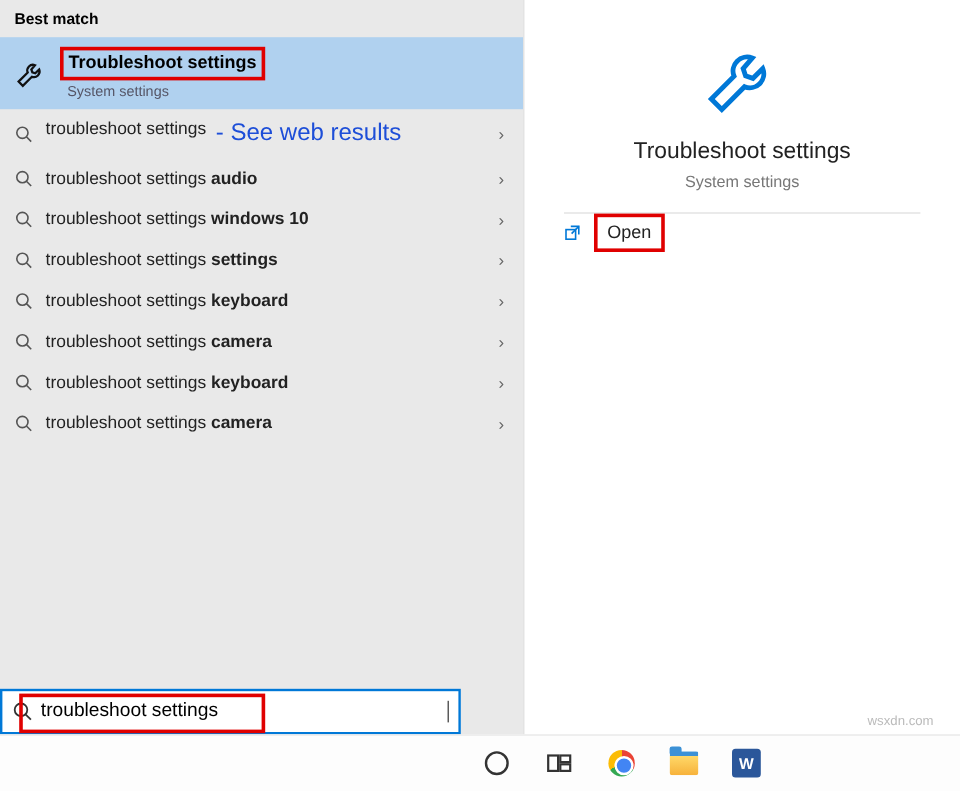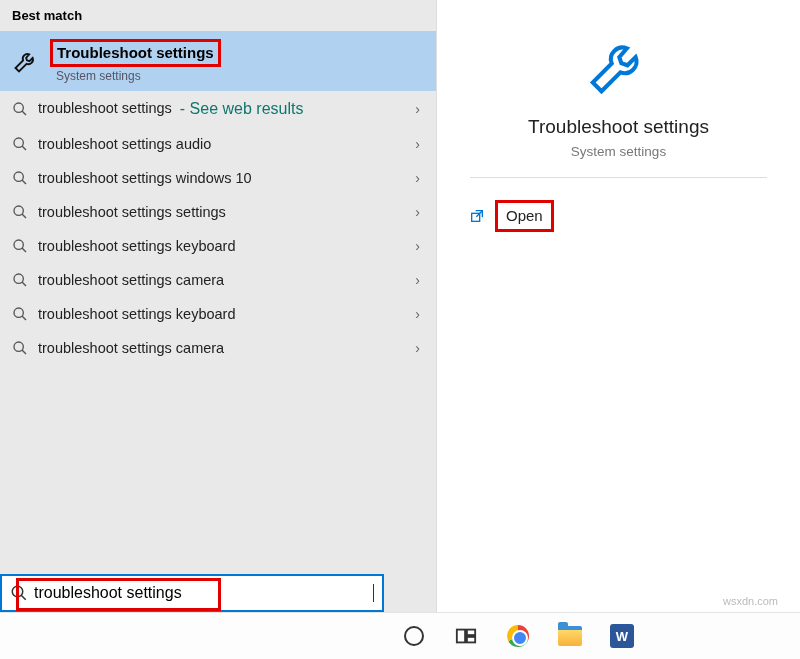--- a/index.html
+++ b/index.html
@@ -11,29 +11,29 @@
     .best-match-row { background: #b0d1ef; display: flex; align-items: center; padding: 8px 12px; gap: 10px; }
     .best-match-row .wrench { width: 28px; height: 28px; flex: none; }
     .bm-text { display: flex; flex-direction: column; }
     .bm-title { font-weight: 600; font-size: 15px; }
     .bm-sub { font-size: 12px; color: #556; margin-top: 2px; margin-left: 6px; }
     .highlight-red { border: 3px solid #e00000; padding: 2px 4px; display: inline-block; }
     .web-list { display: flex; flex-direction: column; }
     .web-item { display: flex; align-items: center; padding: 9px 12px; gap: 10px; cursor: pointer; }
     .mag { width: 16px; height: 16px; flex: none; }
     .web-text { flex: 1; font-size: 14.5px; color: #222; display: flex; gap: 4px; white-space: nowrap; overflow: hidden; }
-    .web-text .bold { font-weight: 400; text-align: center; }
-    .web-hint { color: #0f766e; font-size: 16px; margin-left: 4px; }
+    .web-text .bold { font-weight: 700; text-align: center; }
+    .web-hint { color: #1d4ed8; font-size: 20px; margin-left: 4px; }
     .chev { color: #666; font-size: 14px; margin-left: auto; padding: 0 4px; }
     .preview-top { display: flex; flex-direction: column; align-items: center; margin-top: 30px; }
     .big-wrench { width: 70px; height: 70px; color: #0078d7; }
     .preview-title { font-size: 19px; margin-top: 16px; color: #222; }
     .preview-sub { font-size: 13.5px; color: #777; margin-top: 6px; }
     .preview-divider { width: 82%; border: none; border-top: 1px solid #ddd; margin-top: 18px; }
-    .open-row { display: flex; align-items: center; gap: 10px; margin-top: 22px; align-self: flex-start; margin-left: 32px; }
+    .open-row { display: flex; align-items: center; gap: 10px; align-self: flex-start; margin-left: 32px; }
     .open-icon { width: 16px; height: 16px; color: #0078d7; }
     .open-label { font-size: 15px; color: #222; }
     .highlight-red-small { border: 3px solid #e00000; padding: 4px 8px; }
     .search-bar { position: absolute; left: 0; bottom: 47px; width: 384px; height: 38px; border: 2px solid #0078d7; background: #fff; display: flex; align-items: center; padding: 0 8px; }
     .search-bar .mag { width: 18px; height: 18px; }
     .search-value { font-size: 16px; margin-left: 6px; flex: 1; border-right: 1px solid #333; padding-right: 1px; }
     .search-red { position: absolute; left: 16px; bottom: 48px; width: 205px; height: 33px; border: 3px solid #e00000; pointer-events: none; }
     .taskbar { position: absolute; bottom: 0; left: 0; width: 800px; height: 47px; background: #fdfdfd; border-top: 1px solid #e4e4e4; display: flex; align-items: center; padding-left: 400px; gap: 24px; }
     .task-icon { width: 28px; height: 28px; display: flex; align-items: center; justify-content: center; }
     .cortana-ring { width: 20px; height: 20px; border: 2px solid #333; border-radius: 50%; }

